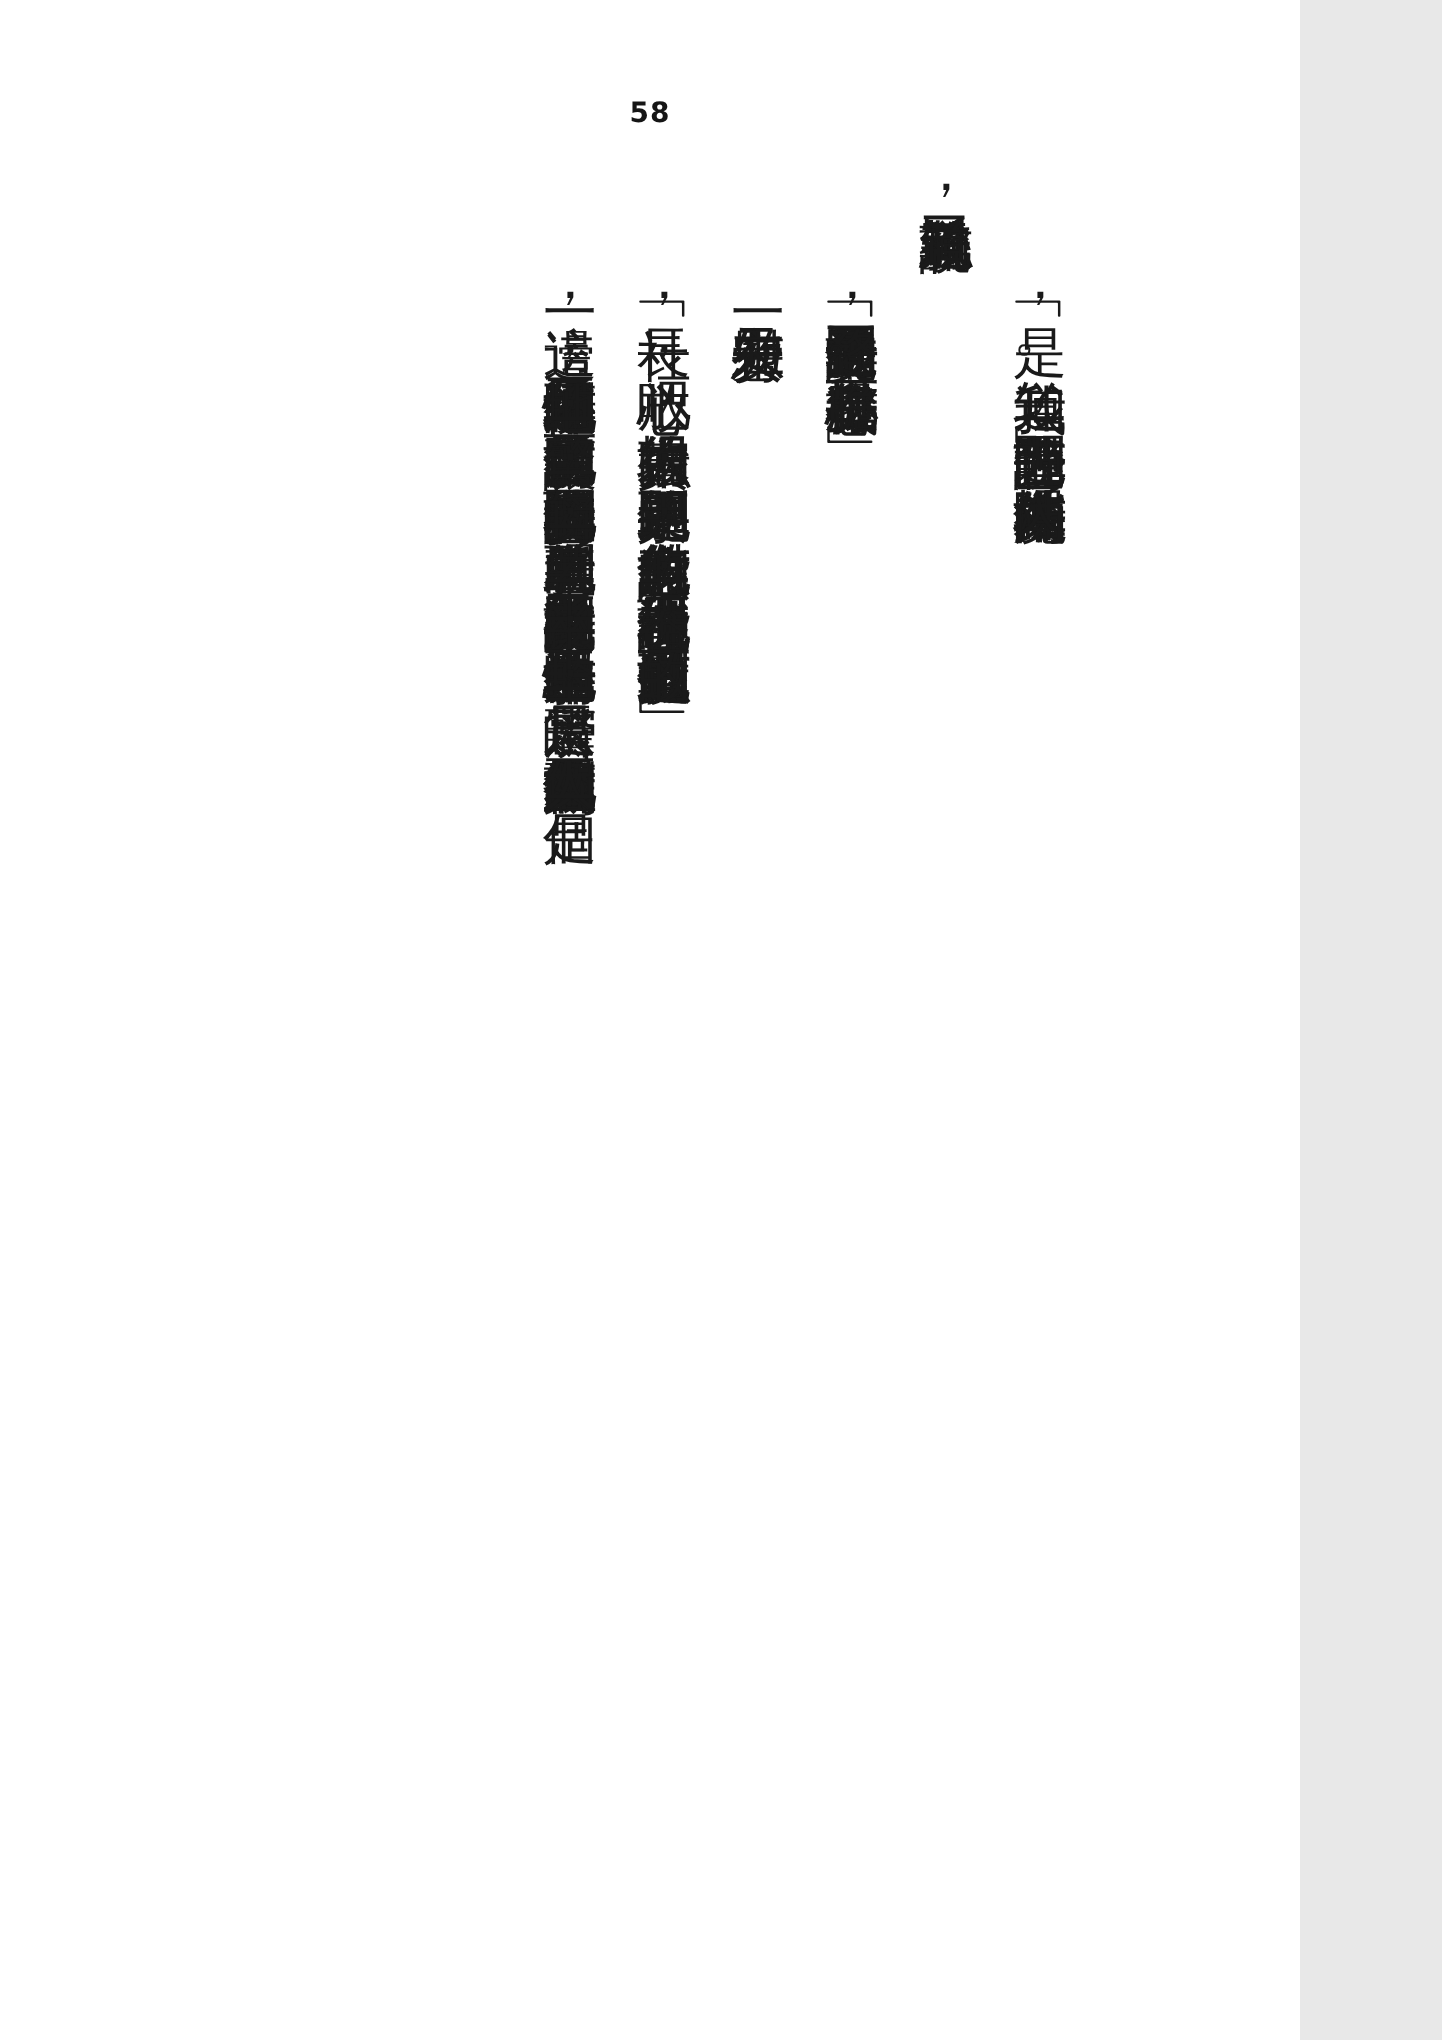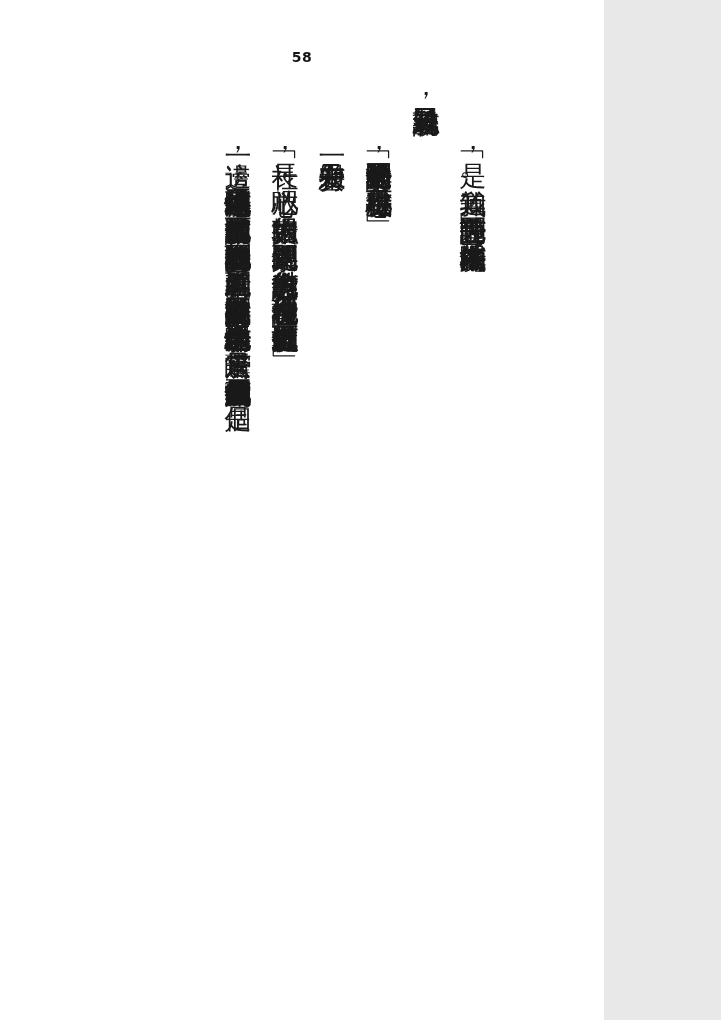--- a/index.html
+++ b/index.html
@@ -7,20 +7,21 @@
     padding: 0;
     background: #e8e8e8;
   }
   .page {
     position: relative;
     width: 604px;
     height: 1020px;
     background: #ffffff;
     overflow: hidden;
     font-family: "DejaVu Serif", serif;
+    padding-left: 46px;
   }
   .page-number {
     position: absolute;
     top: 49px;
     left: 0;
     width: 100%;
     text-align: center;
     font-family: "DejaVu Sans", sans-serif;
     font-weight: bold;
     font-size: 14px;

